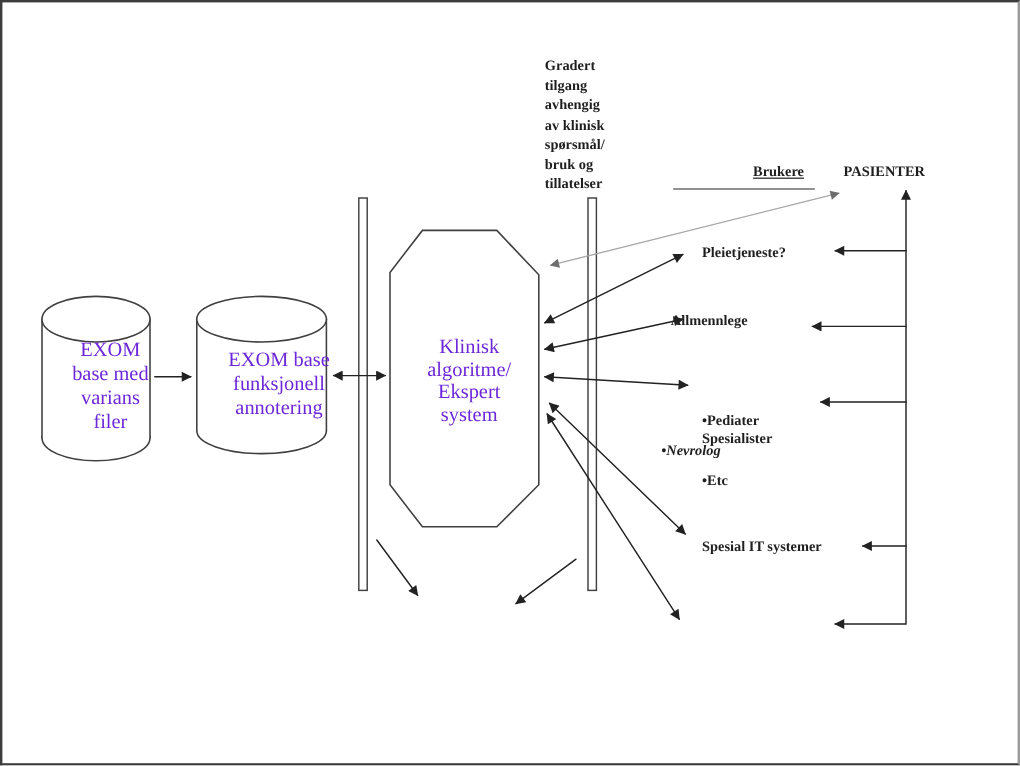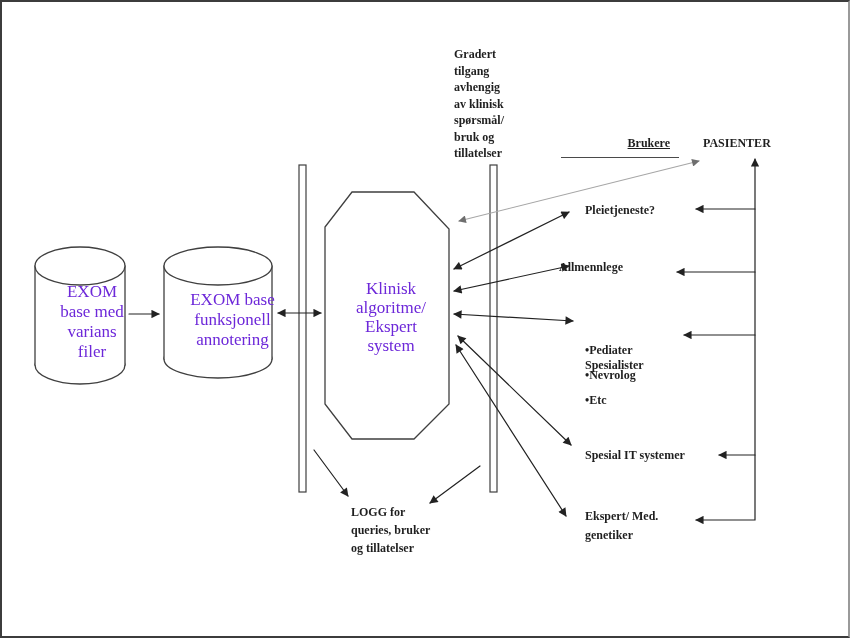--- a/index.html
+++ b/index.html
@@ -118,24 +118,19 @@
 
   <div class="lbl" style="left:548px;top:133px;width:120px;text-align:right;text-decoration:underline;">Brukere</div>
   <div class="hr" style="left:559px;top:155px;width:118px;"></div>
 
   <div class="lbl" style="left:701px;top:133px;text-align:right;">PASIENTER</div>
 
   <div class="lbl" style="left:583px;top:200px;">Pleietjeneste?</div>
   <div class="lbl" style="left:557px;top:257px;">Allmennlege</div>
   <div class="lbl" style="left:583px;top:314px;margin-top:41px;">Spesialister</div>
   <div class="lbl" style="left:583px;top:340px;">•Pediater</div>
-  <div class="lbl" style="left:583px;top:365px;">•Nevrolog</div>
+  <div class="lbl" style="left:549px;top:365px;font-style:italic;">•Nevrolog</div>
   <div class="lbl" style="left:583px;top:390px;">•Etc</div>
   <div class="lbl" style="left:583px;top:445px;">Spesial IT systemer</div>
-  <div class="lbl" style="left:583px;top:505px;line-height:19px;">Ekspert/ Med.
-genetiker</div>
 
 
-  <div class="lbl" style="left:349px;top:501px;line-height:18px;">LOGG for
-queries, bruker
-og tillatelser</div>
 
 </div>
 
 </body></html>

